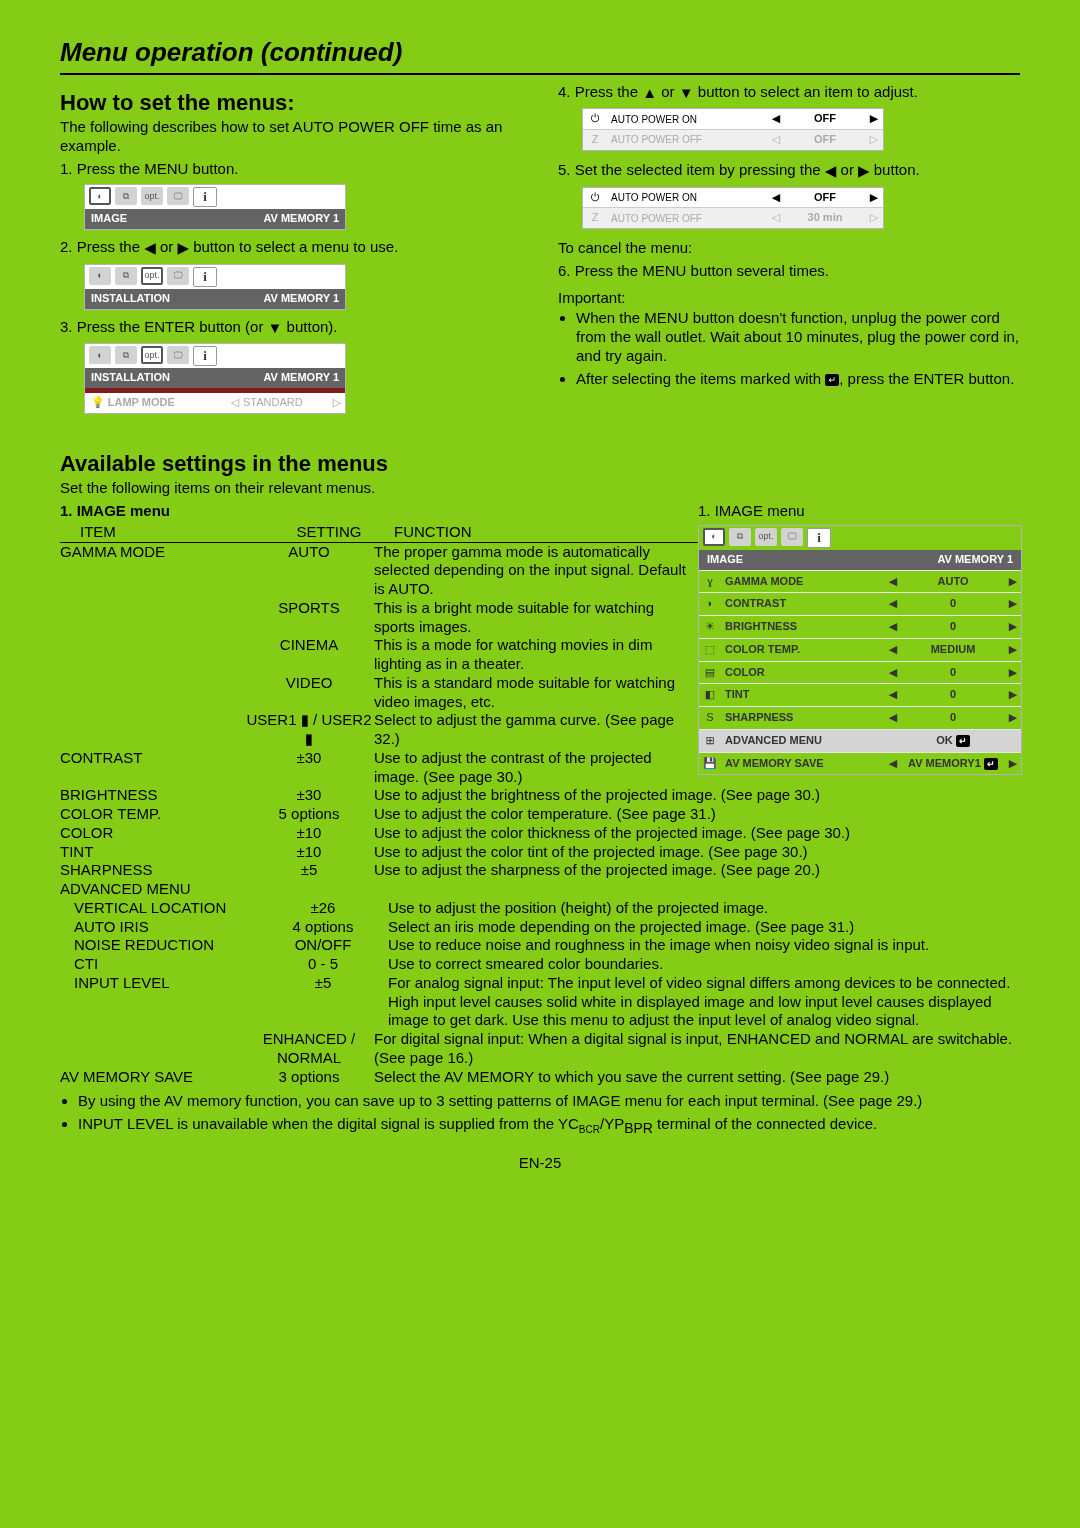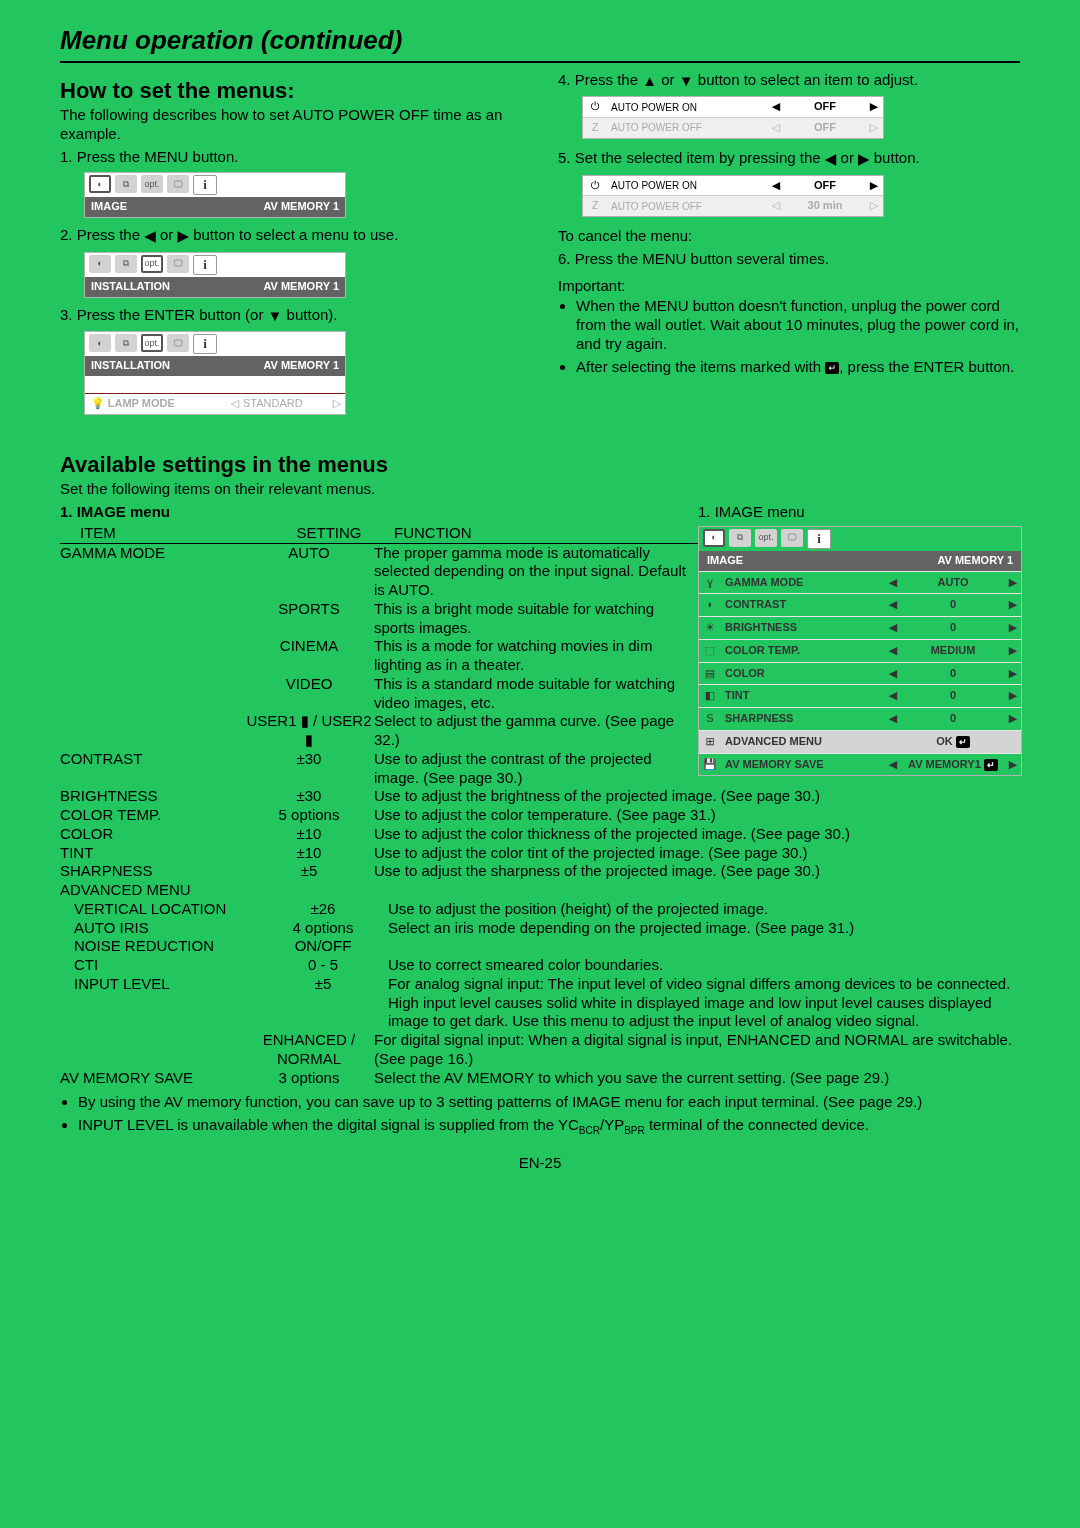--- a/index.html
+++ b/index.html
@@ -4,23 +4,23 @@
 <style>
   html, body {
     margin: 0;
     padding: 0;
     background: #808080;
     font-family: Arial, Helvetica, sans-serif;
   }
   .page {
     width: 1080px;
     min-height: 1528px;
-    background: #22c55e;
+    background: #84cc16;
     margin: 0 auto;
-    padding: 24px 60px 40px 60px;
+    padding: 36px 60px 40px 60px;
     box-sizing: border-box;
     color: #000;
     font-size: 15px;
     line-height: 1.25;
   }
   h1.section {
     font-size: 26px;
     font-style: italic;
     font-weight: bold;
     margin: 0 0 6px 0;
@@ -71,22 +71,21 @@
     font-weight: bold;
   }
   .menu-strip .title-row > div {
     padding: 3px 6px;
   }
   .menu-strip .title-row .tleft { flex:1; }
   .menu-strip .item-row {
     display:flex;
     align-items:center;
     color:#aaa;
-    border-top:1px solid #7f1d1d;
-    margin-top:17px;
+    border-top:5px solid #7f1d1d;
   }
   .menu-strip .item-row .label { flex:1; padding:3px 6px; font-weight:bold;}
   .menu-strip .item-row .arrow { width:16px; text-align:center; color:#999;}
   .menu-strip .item-row .value { width:86px; text-align:left; padding:3px 0;}
 
   .menu-mini {
     margin: 6px 0 10px 24px;
     width: 300px;
     border: 1px solid #b4b4b4;
     font-size: 11px;
@@ -442,40 +441,41 @@
           <div>Use to adjust the color thickness of the projected image. (See page 30.)</div>
         </div>
         <div class="row">
           <div>TINT</div>
           <div>±10</div>
           <div>Use to adjust the color tint of the projected image. (See page 30.)</div>
         </div>
         <div class="row">
           <div>SHARPNESS</div>
           <div>±5</div>
-          <div>Use to adjust the sharpness of the projected image. (See page 30.)</div>
+          <div>Use to adjust the sharpness of the projected image. (See page 20.)</div>
         </div>
         <div class="row">
           <div>ADVANCED MENU</div>
           <div></div>
           <div></div>
         </div>
         <div class="row">
           <div class="indent-sub">VERTICAL LOCATION</div>
           <div>±26</div>
           <div>Use to adjust the position (height) of the projected image.</div>
         </div>
         <div class="row">
           <div class="indent-sub">AUTO IRIS</div>
           <div>4 options</div>
           <div>Select an iris mode depending on the projected image. (See page 31.)</div>
         </div>
         <div class="row">
           <div class="indent-sub">NOISE REDUCTION</div>
           <div>ON/OFF</div>
+          <div>Use to reduce noise and roughness in the image when noisy video signal is input.</div>
         </div>
         <div class="row">
           <div class="indent-sub">CTI</div>
           <div>0 - 5</div>
           <div>Use to correct smeared color boundaries.</div>
         </div>
         <div class="row">
           <div class="indent-sub">INPUT LEVEL</div>
           <div>±5</div>
           <div>For analog signal input: The input level of video signal differs among devices to be connected. High input level causes solid white in displayed image and low input level causes displayed image to get dark. Use this menu to adjust the input level of analog video signal.</div>
@@ -488,19 +488,19 @@
         <div class="row">
           <div>AV MEMORY SAVE</div>
           <div>3 options</div>
           <div>Select the AV MEMORY to which you save the current setting. (See page 29.)</div>
         </div>
       </div>
 
     <ul class="bullets" style="margin-top:6px;">
       <li>By using the AV memory function, you can save up to 3 setting patterns of IMAGE menu for each input terminal. (See page 29.)</li>
       <li>
-        <span>INPUT LEVEL is unavailable when the digital signal is supplied from the YC</span><sub style="font-size:10px;">BCR</sub><span>/YP</span><sub style="font-size:10px;">BPR</sub><span> terminal of the connected device.</span>
+        <span>INPUT LEVEL is unavailable when the digital signal is supplied from the YC</span><sub style="font-size:10px;">BCR</sub><span>/YP</span><sub style="font-size:14px;">BPR</sub><span> terminal of the connected device.</span>
       </li>
     </ul>
   </div>
 
   <div class="footer-pg">EN-25</div>
 </div>
 
 </body></html>

